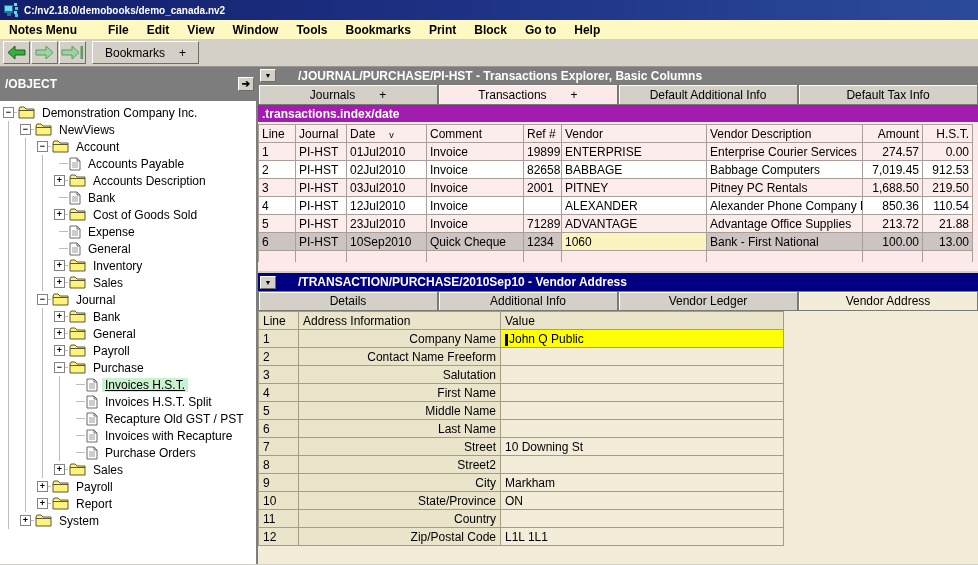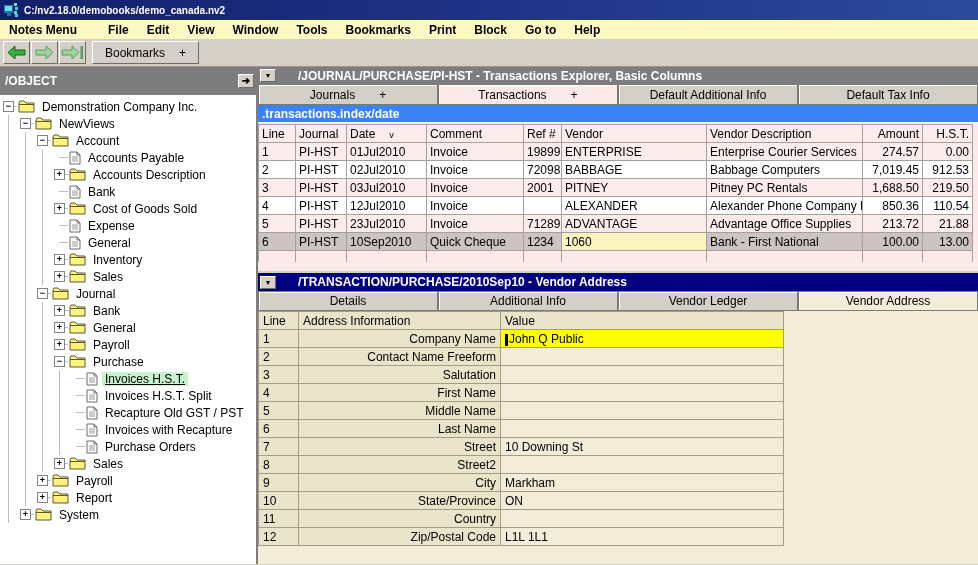--- a/index.html
+++ b/index.html
@@ -26,21 +26,21 @@
     background:#d4d0c8; border:1px solid; border-color:#ffffff #6d6d68 #6d6d68 #ffffff;
   }
   .bm-btn {
     height:23px; margin-left:5px; padding:0 12px; display:flex; align-items:center; gap:14px;
     background:#d4d0c8; border:1px solid; border-color:#ffffff #6d6d68 #6d6d68 #ffffff;
   }
   
   .main { display:flex; height:498px; border-top:1px solid #9a968e; }
   
   .tree-panel { width:258px; flex:none; background:#fff; border-right:2px solid #7d7d7d; display:flex; flex-direction:column; }
-  .tree-header { height:28px; flex:none; background:#7d7d7d; color:#fff; font-weight:bold; display:flex; align-items:center; padding:0 2px 0 5px; }
+  .tree-header { height:34px; flex:none; background:#7d7d7d; color:#fff; font-weight:bold; display:flex; align-items:center; padding:0 2px 0 5px; }
   .mini-btn {
     width:16px; height:14px; display:flex; align-items:center; justify-content:center;
     background:#d4d0c8; border:1px solid; border-color:#ffffff #6d6d68 #6d6d68 #ffffff;
     color:#000; font-weight:bold; font-size:10px; line-height:1;
   }
   .tree-header .mini-btn { margin-left:auto; }
   .tree-body { flex:1; background:#fff; padding-top:3px; overflow:hidden; }
   .tree-row { height:17px; display:flex; align-items:center; white-space:nowrap; }
   .guide { width:17px; height:17px; flex:none;
     background:linear-gradient(#bdbdbd,#bdbdbd) 8px 0 / 1px 100% no-repeat; }
@@ -67,21 +67,21 @@
   }
   .tabs-row { display:flex; height:21px; flex:none; background:#d4d0c8; }
   .tab {
     flex:1 1 0; display:flex; align-items:center; justify-content:center;
     border:1px solid #7a7a74; box-shadow:inset 1px 1px 0 #ffffff;
     background:#d4d0c8; cursor:default; white-space:nowrap;
   }
   .tab .plus { margin-left:24px; }
   .panel-top .tab.active { background:#fceaea; }
   .panel-bottom .tab.active { background:#f2ecd9; }
-  .path-bar { height:17px; flex:none; background:#3b82f6; color:#fff; font-weight:bold; display:flex; align-items:center; padding-left:4px; }
+  .path-bar { height:17px; flex:none; background:#a21caf; color:#fff; font-weight:bold; display:flex; align-items:center; padding-left:4px; }
   
   .txn-wrap { margin-top:2px; }
   table { border-collapse:collapse; table-layout:fixed; }
   .txn-table { width:714px; border:1px solid #8c8478; }
   .txn-table th, .txn-table td {
     height:18px; padding:0 3px; border:1px solid #a89f99; font-weight:normal; text-align:left;
     white-space:nowrap; overflow:hidden;
   }
   .txn-table th { background:#fcecec; }
   .txn-table tr.odd td { background:#fcecec; }
@@ -595,21 +595,21 @@
                   <td>ENTERPRISE</td>
                   <td>Enterprise Courier Services</td>
                   <td class="num">274.57</td>
                   <td class="num">0.00</td>
                 </tr>
                 <tr class="even">
                   <td>2</td>
                   <td>PI-HST</td>
                   <td>02Jul2010</td>
                   <td>Invoice</td>
-                  <td>72098</td>
+                  <td>82658</td>
                   <td>BABBAGE</td>
                   <td>Babbage Computers</td>
                   <td class="num">7,019.45</td>
                   <td class="num">912.53</td>
                 </tr>
                 <tr class="odd">
                   <td>3</td>
                   <td>PI-HST</td>
                   <td>03Jul2010</td>
                   <td>Invoice</td>

